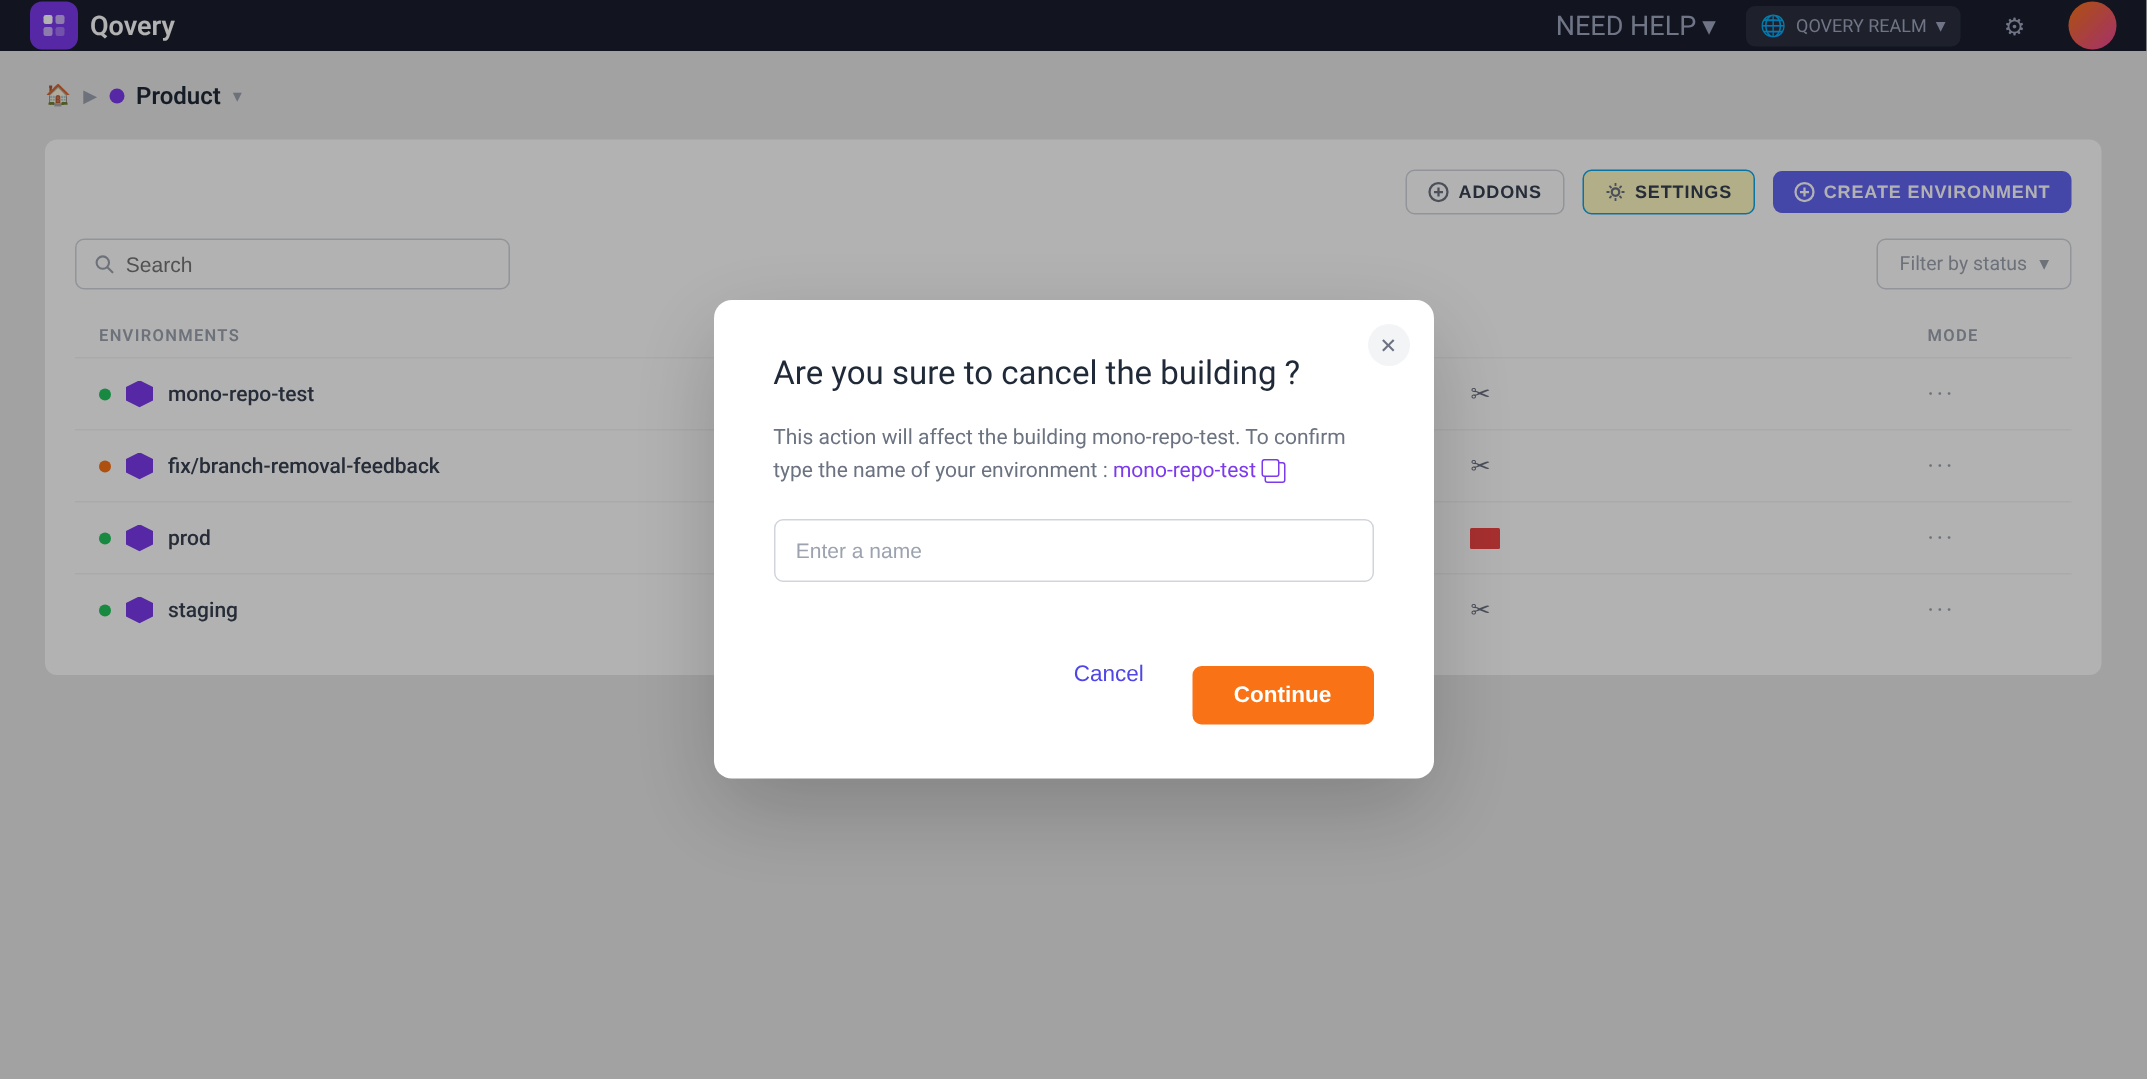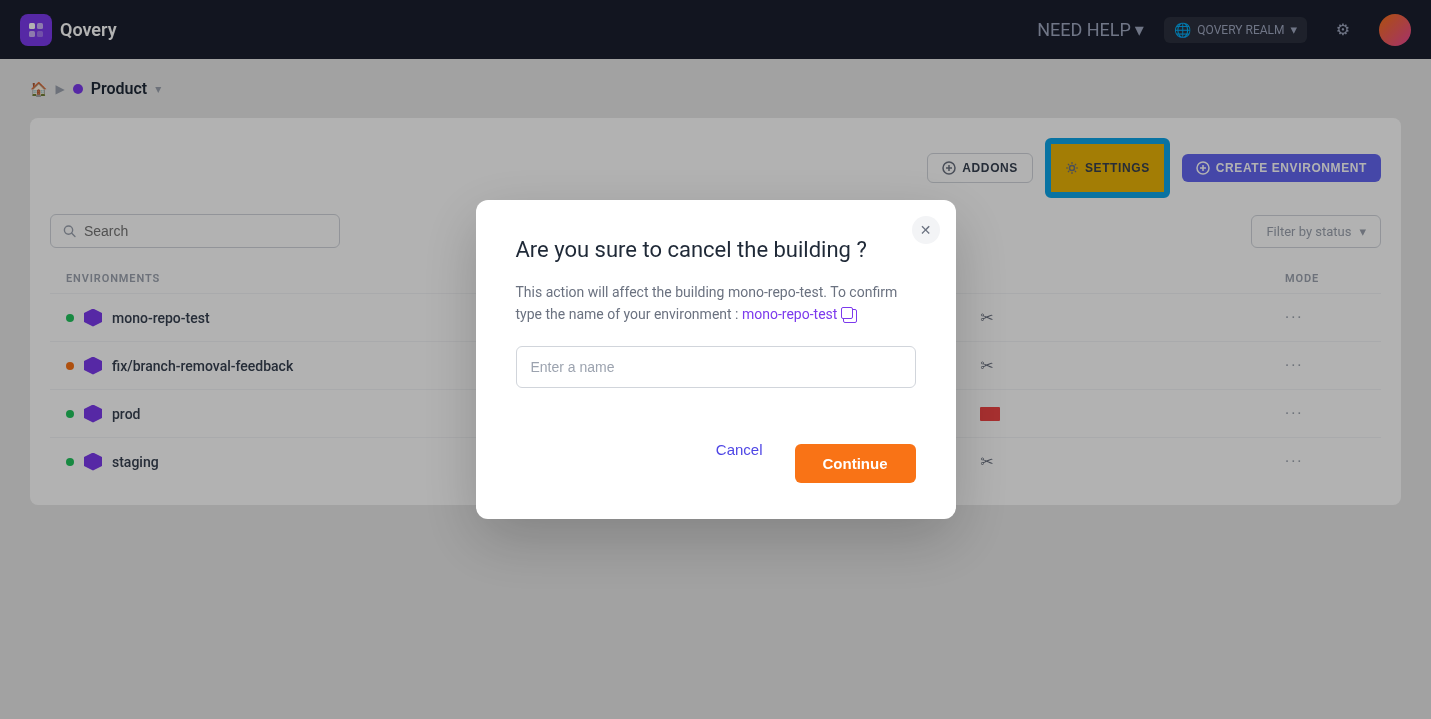--- a/index.html
+++ b/index.html
@@ -1,21 +1,21 @@
 <!DOCTYPE html>
 <html><head>
   <meta charset="utf-8">
   <style>
     * { box-sizing: border-box; margin: 0; padding: 0; }
     body { font-family: -apple-system, BlinkMacSystemFont, 'Segoe UI', Roboto, sans-serif; background: #e8e8e8; min-height: 719px; overflow: hidden; }
 
     
     .topnav {
       background: #1a1f2e;
-      height: 59px;
+      height: 34px;
       display: flex;
       align-items: center;
       justify-content: space-between;
       padding: 0 20px;
     }
     .topnav-left { display: flex; align-items: center; gap: 8px; }
     .logo-icon {
       width: 32px; height: 32px;
       background: #7c3aed;
       border-radius: 8px;
@@ -88,24 +88,24 @@
       padding: 7px 14px;
       background: white;
       color: #374151;
       font-size: 12px;
       font-weight: 600;
       cursor: pointer;
       letter-spacing: 0.05em;
     }
     .btn-settings {
       display: flex; align-items: center; gap: 6px;
-      border: 6px solid #0ea5e9;
-      border-radius: 6px;
-      padding: 17px 14px;
-      background: #eab308;
+      border: 1px solid #0ea5e9;
+      border-radius: 6px;
+      padding: 7px 14px;
+      background: #fef9c3;
       color: #374151;
       font-size: 12px;
       font-weight: 600;
       cursor: pointer;
       letter-spacing: 0.05em;
     }
     .btn-create {
       display: flex; align-items: center; gap: 6px;
       border-radius: 6px;
       padding: 7px 14px;

